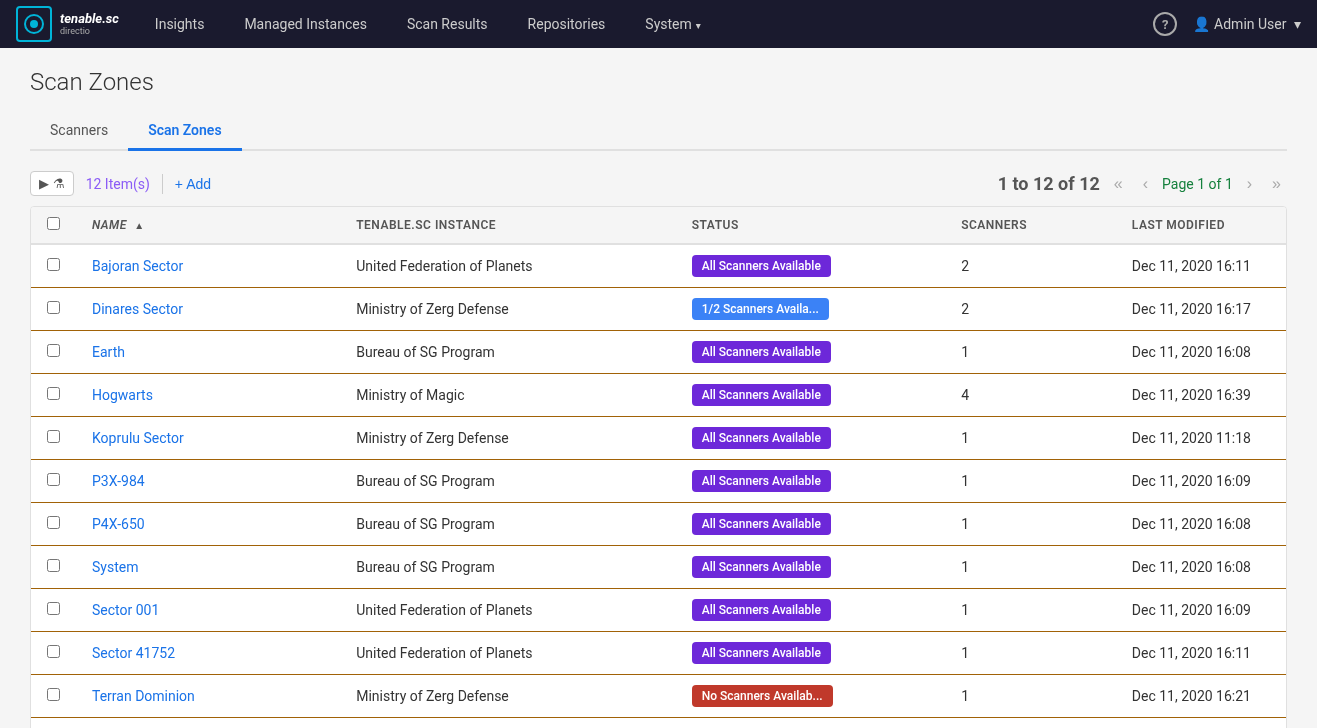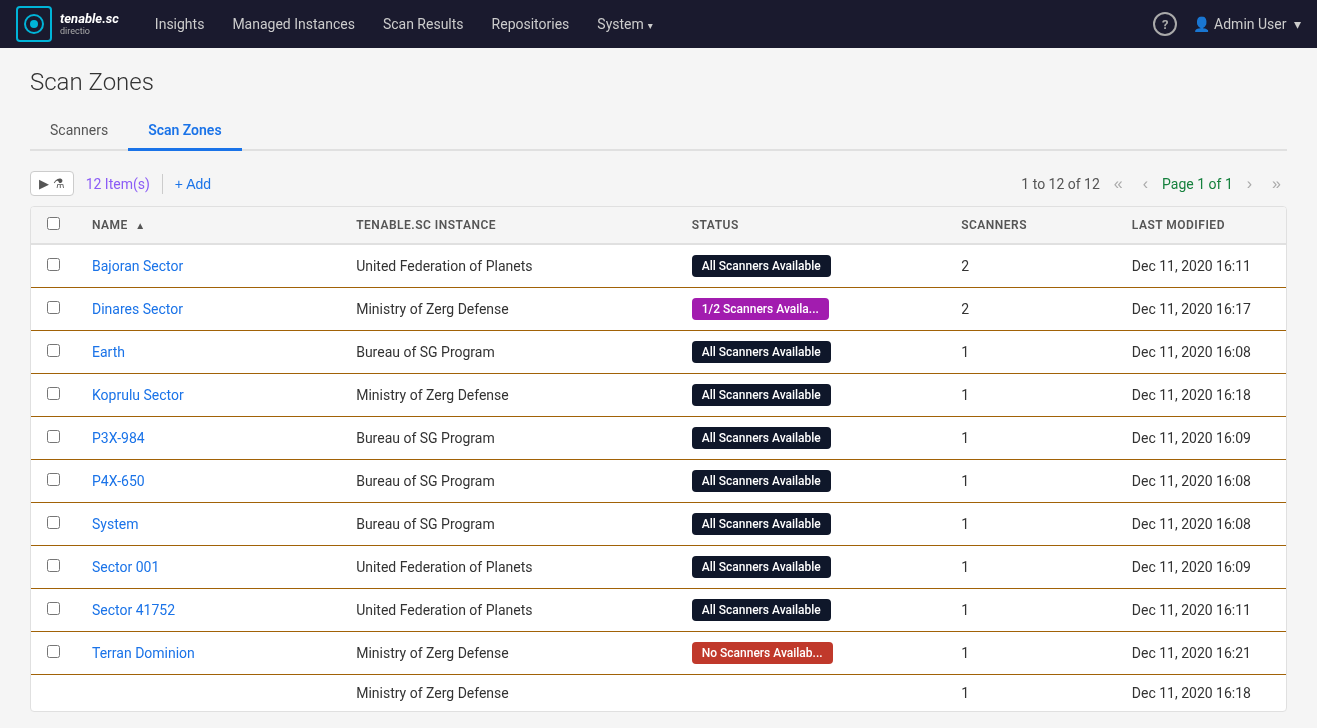--- a/index.html
+++ b/index.html
@@ -21,21 +21,21 @@
     }
     .navbar-brand .logo-box {
       width: 36px; height: 36px;
       border: 2px solid #00b4d8;
       border-radius: 4px;
       display: flex; align-items: center; justify-content: center;
       margin-right: 8px;
     }
     .navbar-brand .logo-text { color: #fff; font-size: 13px; font-weight: bold; line-height: 1.1; font-style: italic; }
     .navbar-brand .logo-sub { color: #aaa; font-size: 9px; }
-    .nav-items { display: flex; align-items: center; gap: 4px; flex: 1; }
+    .nav-items { display: flex; align-items: center; gap: 16px; flex: 1; }
     .nav-item {
       color: #ccc;
       padding: 6px 12px;
       border-radius: 4px;
       cursor: pointer;
       font-size: 14px;
       white-space: nowrap;
     }
     .nav-item .caret { margin-left: 4px; font-size: 10px; }
     .nav-right { display: flex; align-items: center; gap: 16px; }
@@ -97,21 +97,21 @@
       align-items: center;
       gap: 4px;
       background: none;
       border: none;
       color: #1a73e8;
       font-size: 14px;
       cursor: pointer;
       font-weight: 500;
     }
     .toolbar-right { margin-left: auto; display: flex; align-items: center; gap: 8px; }
-    .pagination-info { font-size: 14px; color: #555; }
+    .pagination-info { font-size: 18px; color: #555; font-weight: bold; }
     .page-nav-btn {
       background: none;
       border: none;
       cursor: pointer;
       color: #aaa;
       font-size: 16px;
       padding: 2px 6px;
     }
     .page-label { font-size: 14px; color: #15803d; }
 
@@ -121,41 +121,41 @@
     thead tr { background: #f5f5f5; border-bottom: 2px solid #e0e0e0; }
     th {
       text-align: left;
       padding: 10px 16px;
       font-size: 12px;
       font-weight: 600;
       color: #555;
       text-transform: uppercase;
       letter-spacing: 0.5px;
     }
-    th.sortable { cursor: pointer; }
+    th.sortable { cursor: pointer; font-style: italic; }
     th .sort-icon { margin-left: 4px; font-size: 10px; }
     tbody tr { border-bottom: 1px solid #a16207; }
     tbody tr:last-child { border-bottom: none; }
     td { padding: 10px 16px; font-size: 14px; color: #333; }
     td.name-cell a { color: #1a73e8; text-decoration: none; cursor: pointer; }
 
     .checkbox-cell { width: 40px; text-align: center; }
     input[type="checkbox"] { cursor: pointer; }
 
     
     .badge {
       display: inline-block;
       padding: 4px 10px;
       border-radius: 4px;
       font-size: 12px;
       font-weight: 500;
       white-space: nowrap;
     }
-    .badge-green { background: #0f172a; color: #fff; }
-    .badge-orange { background: #a21caf; color: #fff; }
+    .badge-green { background: #6d28d9; color: #fff; }
+    .badge-orange { background: #3b82f6; color: #fff; }
     .badge-red { background: #c0392b; color: #fff; }
 
     .col-name { width: 22%; }
     .col-instance { width: 28%; }
     .col-status { width: 22%; }
     .col-scanners { width: 14%; }
     .col-modified { width: 14%; }
   </style>
 </head>
 <body>
@@ -283,28 +283,42 @@
         <span class="badge badge-green">All Scanners Available</span>
       </td>
       <td class="col-scanners">1</td>
       <td class="col-modified">Dec 11, 2020 16:08</td>
     </tr>
           <tr>
       <td class="checkbox-cell">
         <input type="checkbox" style="">
       </td>
       <td class="name-cell col-name">
+        <a>Hogwarts</a>
+      </td>
+      <td class="col-instance">Ministry of Magic</td>
+      <td class="col-status">
+        <span class="badge badge-green">All Scanners Available</span>
+      </td>
+      <td class="col-scanners">4</td>
+      <td class="col-modified">Dec 11, 2020 16:39</td>
+    </tr>
+          <tr>
+      <td class="checkbox-cell">
+        <input type="checkbox" style="">
+      </td>
+      <td class="name-cell col-name">
         <a>Koprulu Sector</a>
       </td>
       <td class="col-instance">Ministry of Zerg Defense</td>
       <td class="col-status">
         <span class="badge badge-green">All Scanners Available</span>
       </td>
       <td class="col-scanners">1</td>
-      <td class="col-modified">Dec 11, 2020 16:18</td>
+      <td class="col-modified">Dec 11, 2020 11:18</td>
     </tr>
           <tr>
       <td class="checkbox-cell">
         <input type="checkbox" style="">
       </td>
       <td class="name-cell col-name">
         <a>P3X-984</a>
       </td>
       <td class="col-instance">Bureau of SG Program</td>
       <td class="col-status">

